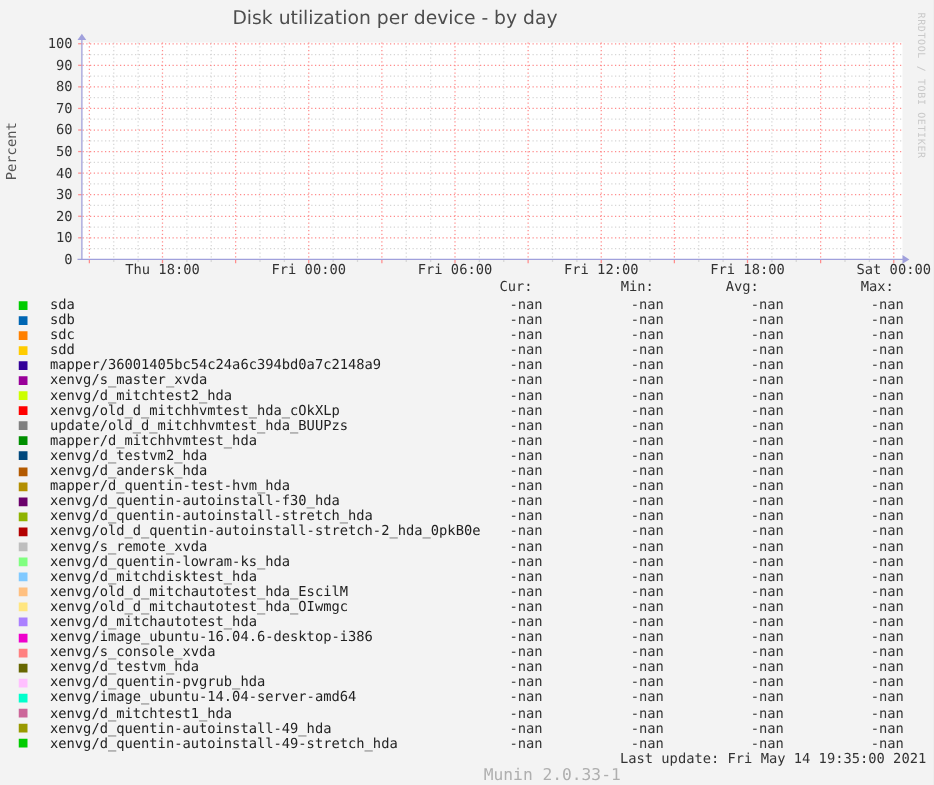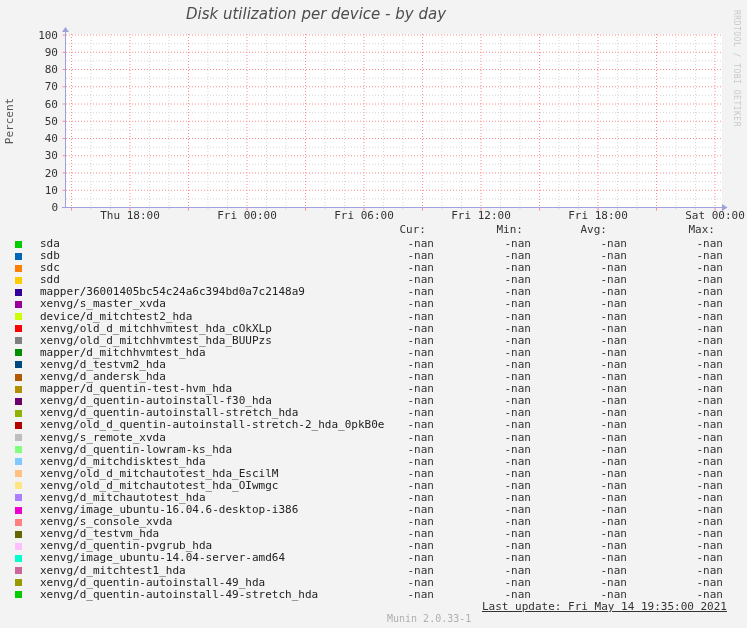--- a/index.html
+++ b/index.html
@@ -2,21 +2,21 @@
 <html><head>
 <meta charset="utf-8">
 <style>
   html,body{margin:0;padding:0;background:#e8e8e8;}
   .screen{
     position:relative;width:747px;height:628px;background:#F3F3F3;
     font-family:"DejaVu Sans Mono", monospace;color:#222;overflow:hidden;
   }
   .chart-title{
     position:absolute;left:0;top:5px;width:632px;text-align:center;
-    font-family:"DejaVu Sans", sans-serif;font-size:15px;color:#4d4d4d;font-style:italic;
+    font-family:"DejaVu Sans", sans-serif;font-size:15px;color:#4d4d4d;
   }
   .ylabel{
     position:absolute;left:9px;top:121px;transform:translate(-50%,-50%) rotate(-90deg);
     font-size:11px;color:#555;white-space:nowrap;
   }
   .watermark{
     position:absolute;left:732px;top:10px;writing-mode:vertical-rl;
     font-size:8px;letter-spacing:0.5px;color:#c9c9c9;white-space:nowrap;
   }
   svg.plot{position:absolute;left:0;top:0;}
@@ -27,24 +27,24 @@
   .hdr-cur{right:321px;margin-left:11px;} .hdr-min{right:224px;} .hdr-avg{right:140px;} .hdr-max{right:32px;}
   .legend{position:absolute;left:0;top:238px;width:747px;}
   .legend .row{position:relative;height:12.1px;line-height:12.1px;font-size:11px;}
   .legend .swatch{
     position:absolute;left:15px;top:2.5px;width:7px;height:7px;display:block;
   }
   .legend .label{position:absolute;left:40px;top:0;white-space:nowrap;color:#222;}
   .legend .val{position:absolute;top:0;color:#333;}
   .val-cur{right:313px;} .val-min{right:216px;} .val-avg{right:120px;} .val-max{right:24px;}
   .last-update{
-    position:absolute;right:20px;top:600px;font-size:11px;color:#333;white-space:nowrap;text-decoration:underline;
+    position:absolute;right:6px;top:600px;font-size:11px;color:#333;white-space:nowrap;
   }
   .version{
-    position:absolute;left:343px;top:613px;font-size:10px;color:#afafaf;white-space:nowrap;padding-left:44px;
+    position:absolute;left:343px;top:613px;font-size:13px;color:#afafaf;white-space:nowrap;padding-left:44px;
   }
 </style>
 </head>
 <body>
 
 <div class="screen">
 
   <div class="chart-title">Disk utilization per device - by day</div>
 
   <div class="ylabel">Percent</div>
@@ -225,37 +225,37 @@
       <div class="row">
         <span class="swatch" style="background: rgb(153, 0, 153);"></span>
         <span class="label">xenvg/s_master_xvda</span>
         <span class="val val-cur">-nan</span>
         <span class="val val-min">-nan</span>
         <span class="val val-avg">-nan</span>
         <span class="val val-max">-nan</span>
       </div>
       <div class="row">
         <span class="swatch" style="background: rgb(204, 255, 0);"></span>
-        <span class="label">device/d_mitchtest2_hda</span>
+        <span class="label">xenvg/d_mitchtest2_hda</span>
         <span class="val val-cur">-nan</span>
         <span class="val val-min">-nan</span>
         <span class="val val-avg">-nan</span>
         <span class="val val-max">-nan</span>
       </div>
       <div class="row">
         <span class="swatch" style="background: rgb(255, 0, 0);"></span>
         <span class="label">xenvg/old_d_mitchhvmtest_hda_cOkXLp</span>
         <span class="val val-cur">-nan</span>
         <span class="val val-min">-nan</span>
         <span class="val val-avg">-nan</span>
         <span class="val val-max">-nan</span>
       </div>
       <div class="row">
         <span class="swatch" style="background: rgb(128, 128, 128);"></span>
-        <span class="label">xenvg/old_d_mitchhvmtest_hda_BUUPzs</span>
+        <span class="label">update/old_d_mitchhvmtest_hda_BUUPzs</span>
         <span class="val val-cur">-nan</span>
         <span class="val val-min">-nan</span>
         <span class="val val-avg">-nan</span>
         <span class="val val-max">-nan</span>
       </div>
       <div class="row">
         <span class="swatch" style="background: rgb(0, 143, 0);"></span>
         <span class="label">mapper/d_mitchhvmtest_hda</span>
         <span class="val val-cur">-nan</span>
         <span class="val val-min">-nan</span>

